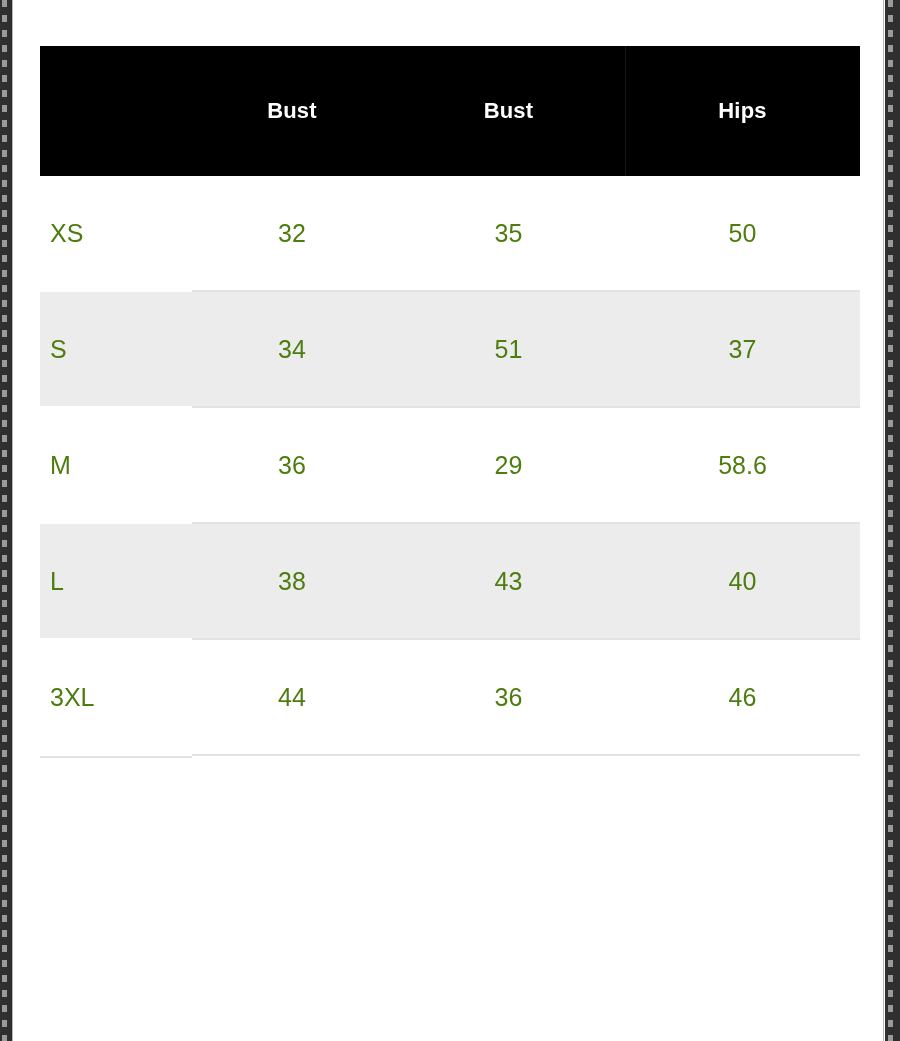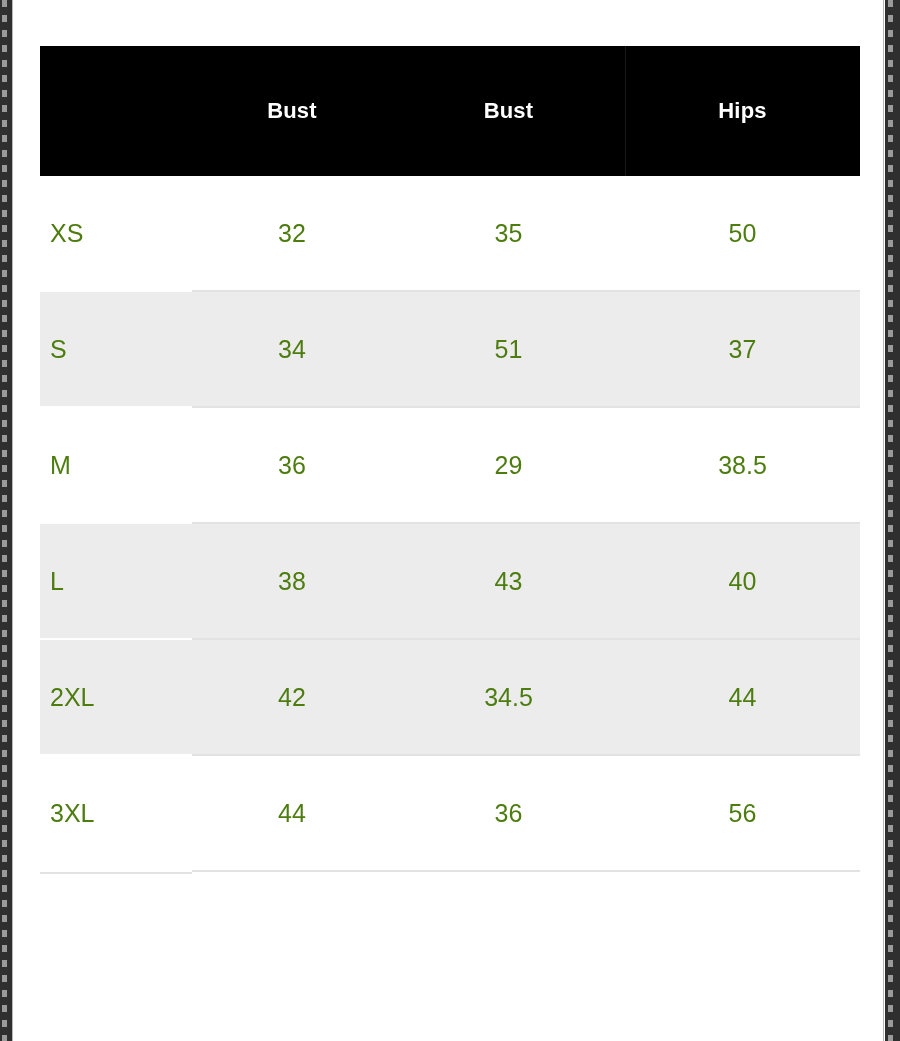--- a/index.html
+++ b/index.html
@@ -170,36 +170,30 @@
       <tr class="alt">
         <td class="size-cell">S</td>
         <td>34</td>
         <td>51</td>
         <td>37</td>
       </tr>
       <tr>
         <td class="size-cell">M</td>
         <td>36</td>
         <td>29</td>
-        <td>38.5</td>
+        <td>58.6</td>
       </tr>
       <tr class="alt">
         <td class="size-cell">L</td>
         <td>38</td>
         <td>43</td>
         <td>40</td>
       </tr>
-      <tr class="alt">
-        <td class="size-cell">2XL</td>
-        <td>42</td>
-        <td>34.5</td>
-        <td>44</td>
-      </tr>
       <tr>
         <td class="size-cell">3XL</td>
         <td>44</td>
         <td>36</td>
-        <td>56</td>
+        <td>46</td>
       </tr>
     </tbody>
   </table>
 
 </div>
 
 </body></html>

